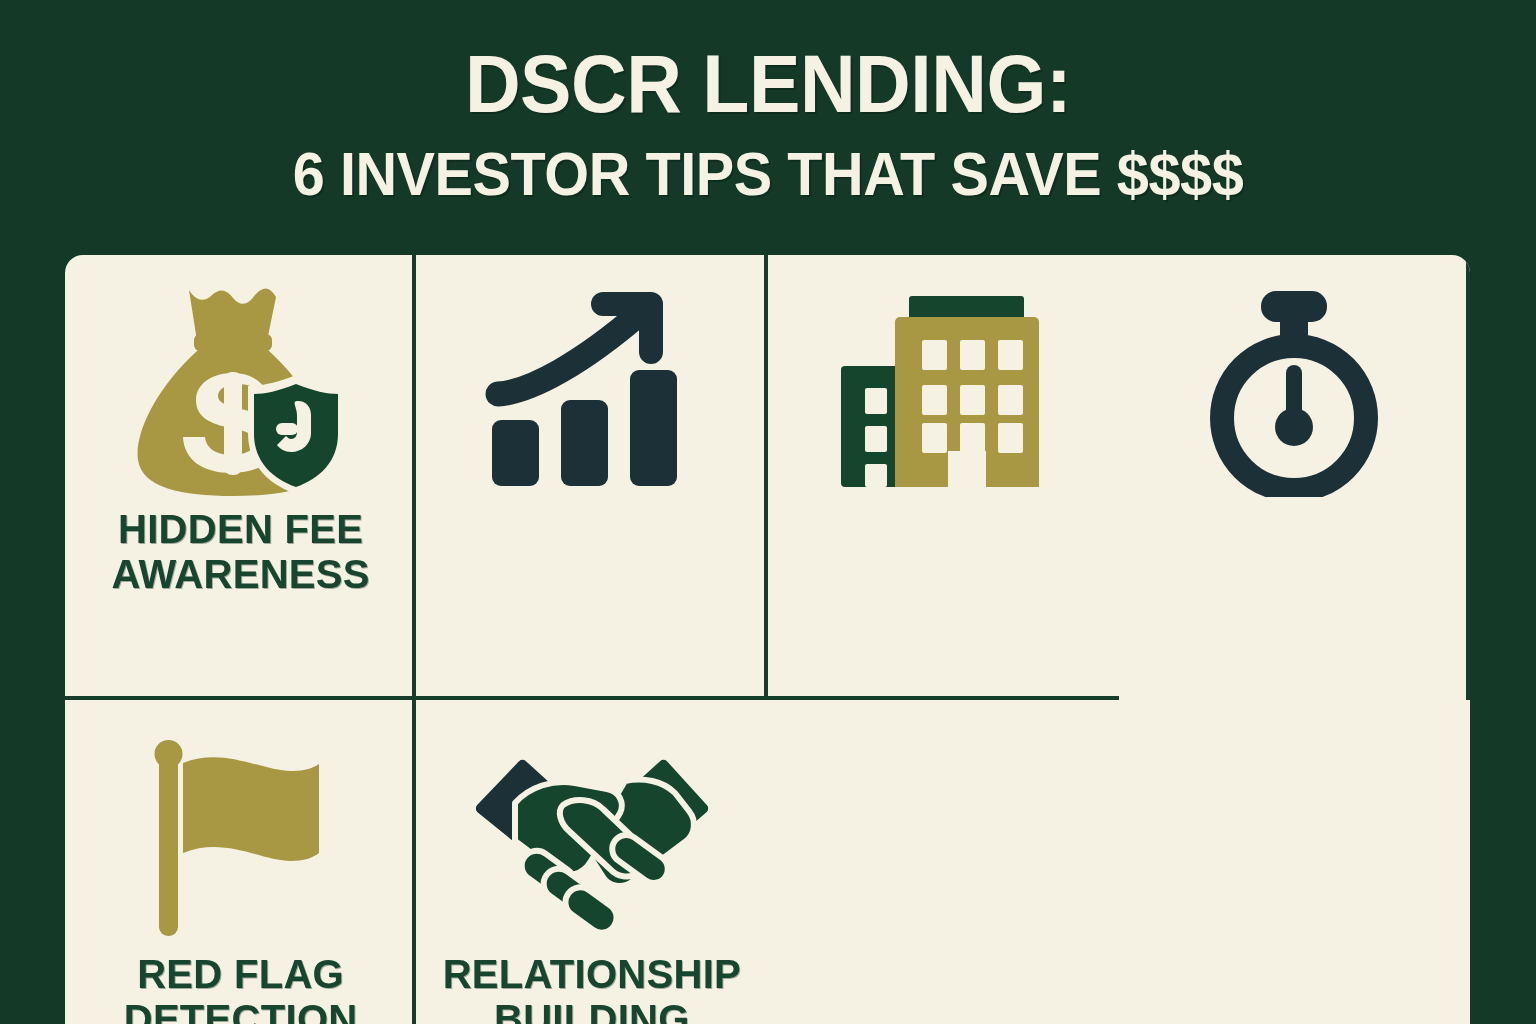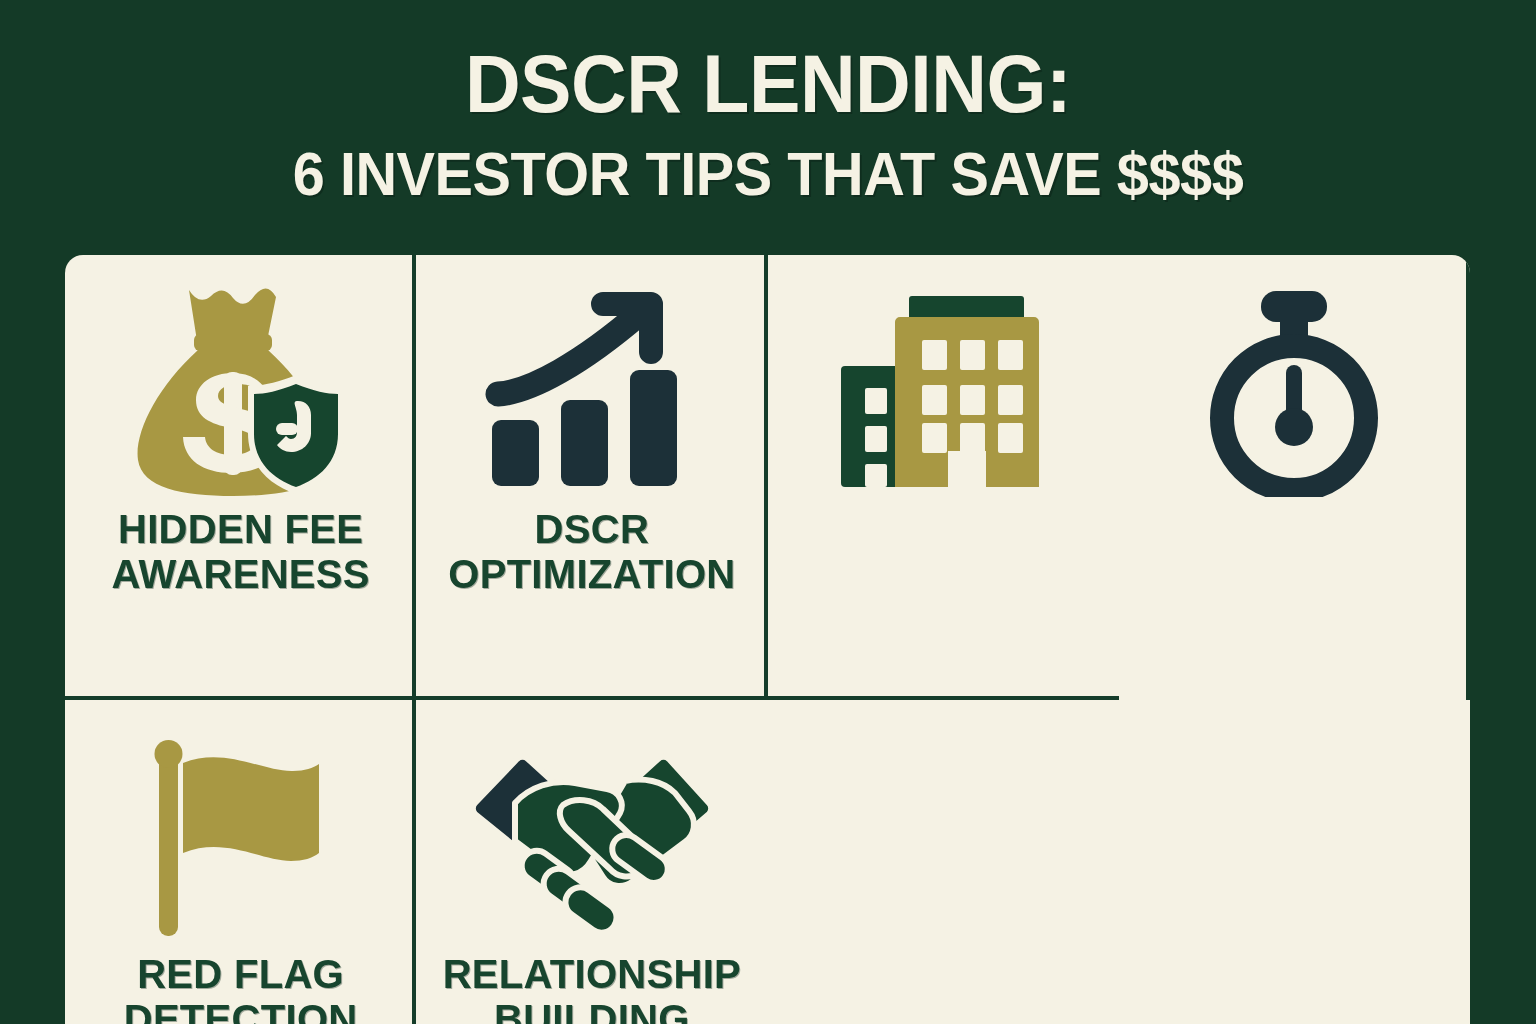--- a/index.html
+++ b/index.html
@@ -182,22 +182,20 @@
             <rect x="13" y="136" width="47" height="66" rx="9"></rect>
             <rect x="82" y="116" width="47" height="86" rx="9"></rect>
             <rect x="151" y="86" width="47" height="116" rx="9"></rect>
 
             <path d="M19 110 C 52 108, 104 78, 160 30" stroke="#1C3038" stroke-width="25" stroke-linecap="round" fill="none"></path>
 
             <path d="M124 20 L 172 20 L 172 68" stroke="#1C3038" stroke-width="24" stroke-linecap="round" stroke-linejoin="round" fill="none"></path>
           </g>
         </svg>
       </div>
-      <div class="cell-label">DSCR
-OPTIMIZATION</div>
     </div>
 
     <div class="cell h-div">
       <div class="icon-wrap">
         <svg width="228" height="215" viewBox="0 0 228 215" aria-hidden="true">
 
           <rect x="80" y="12" width="115" height="33" rx="3" fill="#16452E"></rect>
 
           <path d="M16 82 h76 v121 h-76 a4 4 0 0 1 -4 -4 v-113 a4 4 0 0 1 4 -4 z" fill="#16452E"></path>
 

